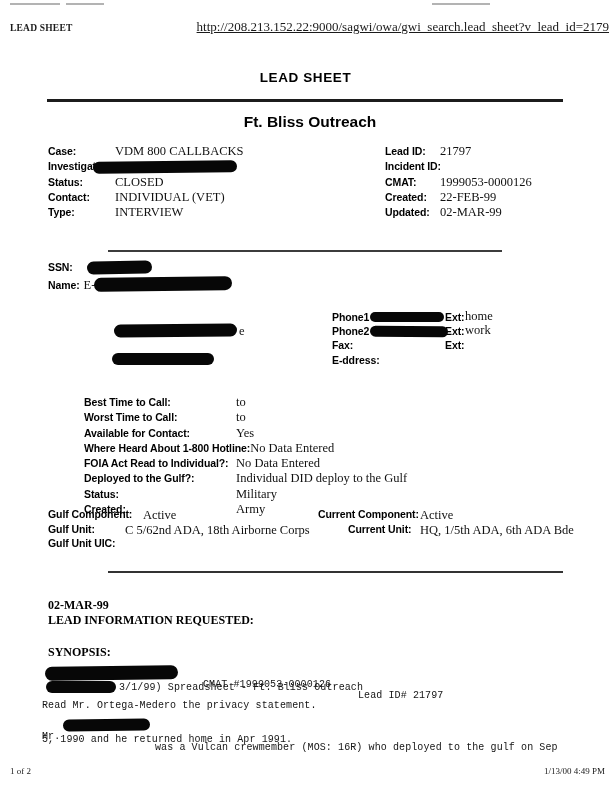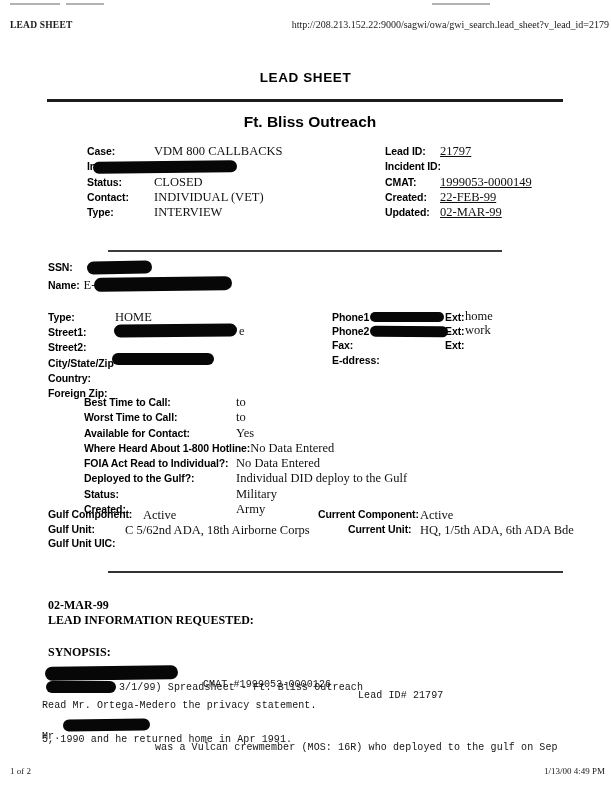--- a/index.html
+++ b/index.html
@@ -9,22 +9,22 @@
     font-family:"Liberation Serif", serif; color:#0d0d0d; overflow:hidden;
   }
   .blk { position:absolute; }
   .frow { white-space:nowrap; line-height:14.35px; }
   .flabel {
     display:inline-block; font-family:"Liberation Sans", sans-serif;
     font-weight:bold; font-size:10.5px; letter-spacing:-0.1px; color:#000;
   }
   .fvalue { font-size:12.5px; color:#111; }
   .w67 { min-width:67px; } .w55 { min-width:55px; } .w152 { min-width:152px;margin-left:36px; }
-  .case-left  { left:48px;  top:143px;margin-left:39px; }
-  .case-right { left:385px; top:143px;text-decoration:underline; }
+  .case-left  { left:48px;  top:143px; }
+  .case-right { left:385px; top:143px; }
   .identity   { left:48px;  top:258px; }
   .identity .frow { line-height:16.5px; }
   .addr   { left:48px;  top:309px; } .addr .frow { line-height:14.2px; }
   .phones { left:332px; top:309px; } .phones .prow { position:relative; line-height:14.2px; white-space:nowrap; height:14.2px; }
   .pext  { position:absolute; left:113px; top:1px; }
   .pextv { position:absolute; left:133px; top:0; }
   .contact { left:48px; top:394px; } .contact .frow { line-height:14.3px; }
   .grow { position:absolute; left:48px; width:560px; height:14px; }
   .grow span { position:absolute; white-space:nowrap; }
   .rule { position:absolute; background:#1c1c1c; }
@@ -36,21 +36,21 @@
   .doc-subtitle { position:absolute; top:113px; left:10px; width:600px; text-align:center;
     font-family:"Liberation Sans", sans-serif; font-weight:bold; font-size:15.5px; color:#000; }
   .log { left:48px; top:598px; font-weight:bold; font-size:12px; line-height:14.6px; color:#000; white-space:nowrap; }
   .syn-heading { left:48px; top:645px; font-weight:bold; font-size:12px; color:#000; }
   .mono { position:absolute; font-family:"Liberation Mono", monospace; font-size:10px;
     letter-spacing:.1px; color:#141414; white-space:pre; }
   .redact { position:absolute; background:#070707; border-radius:7px; }
   .print-header { position:absolute; top:19px; left:10px; right:2px; display:flex;
     justify-content:space-between; align-items:baseline; color:#1a1a1a; }
   .ph-left { font-size:9.5px; font-weight:600; letter-spacing:.2px; }
-  .ph-url  { font-size:10px; white-space:nowrap; }
+  .ph-url  { font-size:13px; white-space:nowrap;text-decoration:underline; }
   .print-footer { position:absolute; top:766px; left:10px; right:6px; display:flex;
     justify-content:space-between; font-size:9px; color:#1a1a1a; }
   .scanmark { position:absolute; top:3px; height:2px; background:#9a9a9a; opacity:.75; }
   .m1 { left:10px;  width:50px; } .m2 { left:66px; width:38px; } .m3 { left:432px; width:58px; }
   .s1e { position:absolute; left:239px; top:324px; font-size:12.5px; }
 </style>
 </head>
 <body>
 
 <div class="page">
@@ -87,21 +87,21 @@
   </div>
 
   <div class="blk case-right">
     <div class="frow">
       <span class="flabel w55">Lead ID:</span><span class="fvalue">21797</span>
     </div>
     <div class="frow">
       <span class="flabel w55">Incident ID:</span><span class="fvalue"></span>
     </div>
     <div class="frow">
-      <span class="flabel w55">CMAT:</span><span class="fvalue">1999053-0000149</span>
+      <span class="flabel w55">CMAT:</span><span class="fvalue">1999053-0000126</span>
     </div>
     <div class="frow">
       <span class="flabel w55">Created:</span><span class="fvalue">22-FEB-99</span>
     </div>
     <div class="frow">
       <span class="flabel w55">Updated:</span><span class="fvalue">02-MAR-99</span>
     </div>
   </div>
 
   <div class="rule rule-sec2"></div>
@@ -109,40 +109,20 @@
   <div class="blk identity">
     <div class="frow">
       <span class="flabel">SSN:</span>
     </div>
     <div class="frow">
       <span class="flabel">Name:</span>
       <span class="fvalue">E-</span>
     </div>
   </div>
 
-  <div class="blk addr">
-    <div class="frow">
-      <span class="flabel w67">Type:</span><span class="fvalue">HOME</span>
-    </div>
-    <div class="frow">
-      <span class="flabel w67">Street1:</span>
-    </div>
-    <div class="frow">
-      <span class="flabel w67">Street2:</span>
-    </div>
-    <div class="frow">
-      <span class="flabel">City/State/Zip</span>
-    </div>
-    <div class="frow">
-      <span class="flabel w67">Country:</span>
-    </div>
-    <div class="frow">
-      <span class="flabel w67">Foreign Zip:</span>
-    </div>
-  </div>
   <span class="s1e fvalue">e</span>
 
   <div class="blk phones">
     <div class="prow">
       <span class="flabel">Phone1</span>
       <span class="flabel pext">Ext:</span>
       <span class="fvalue pextv">home</span>
     </div>
     <div class="prow">
       <span class="flabel">Phone2</span>

